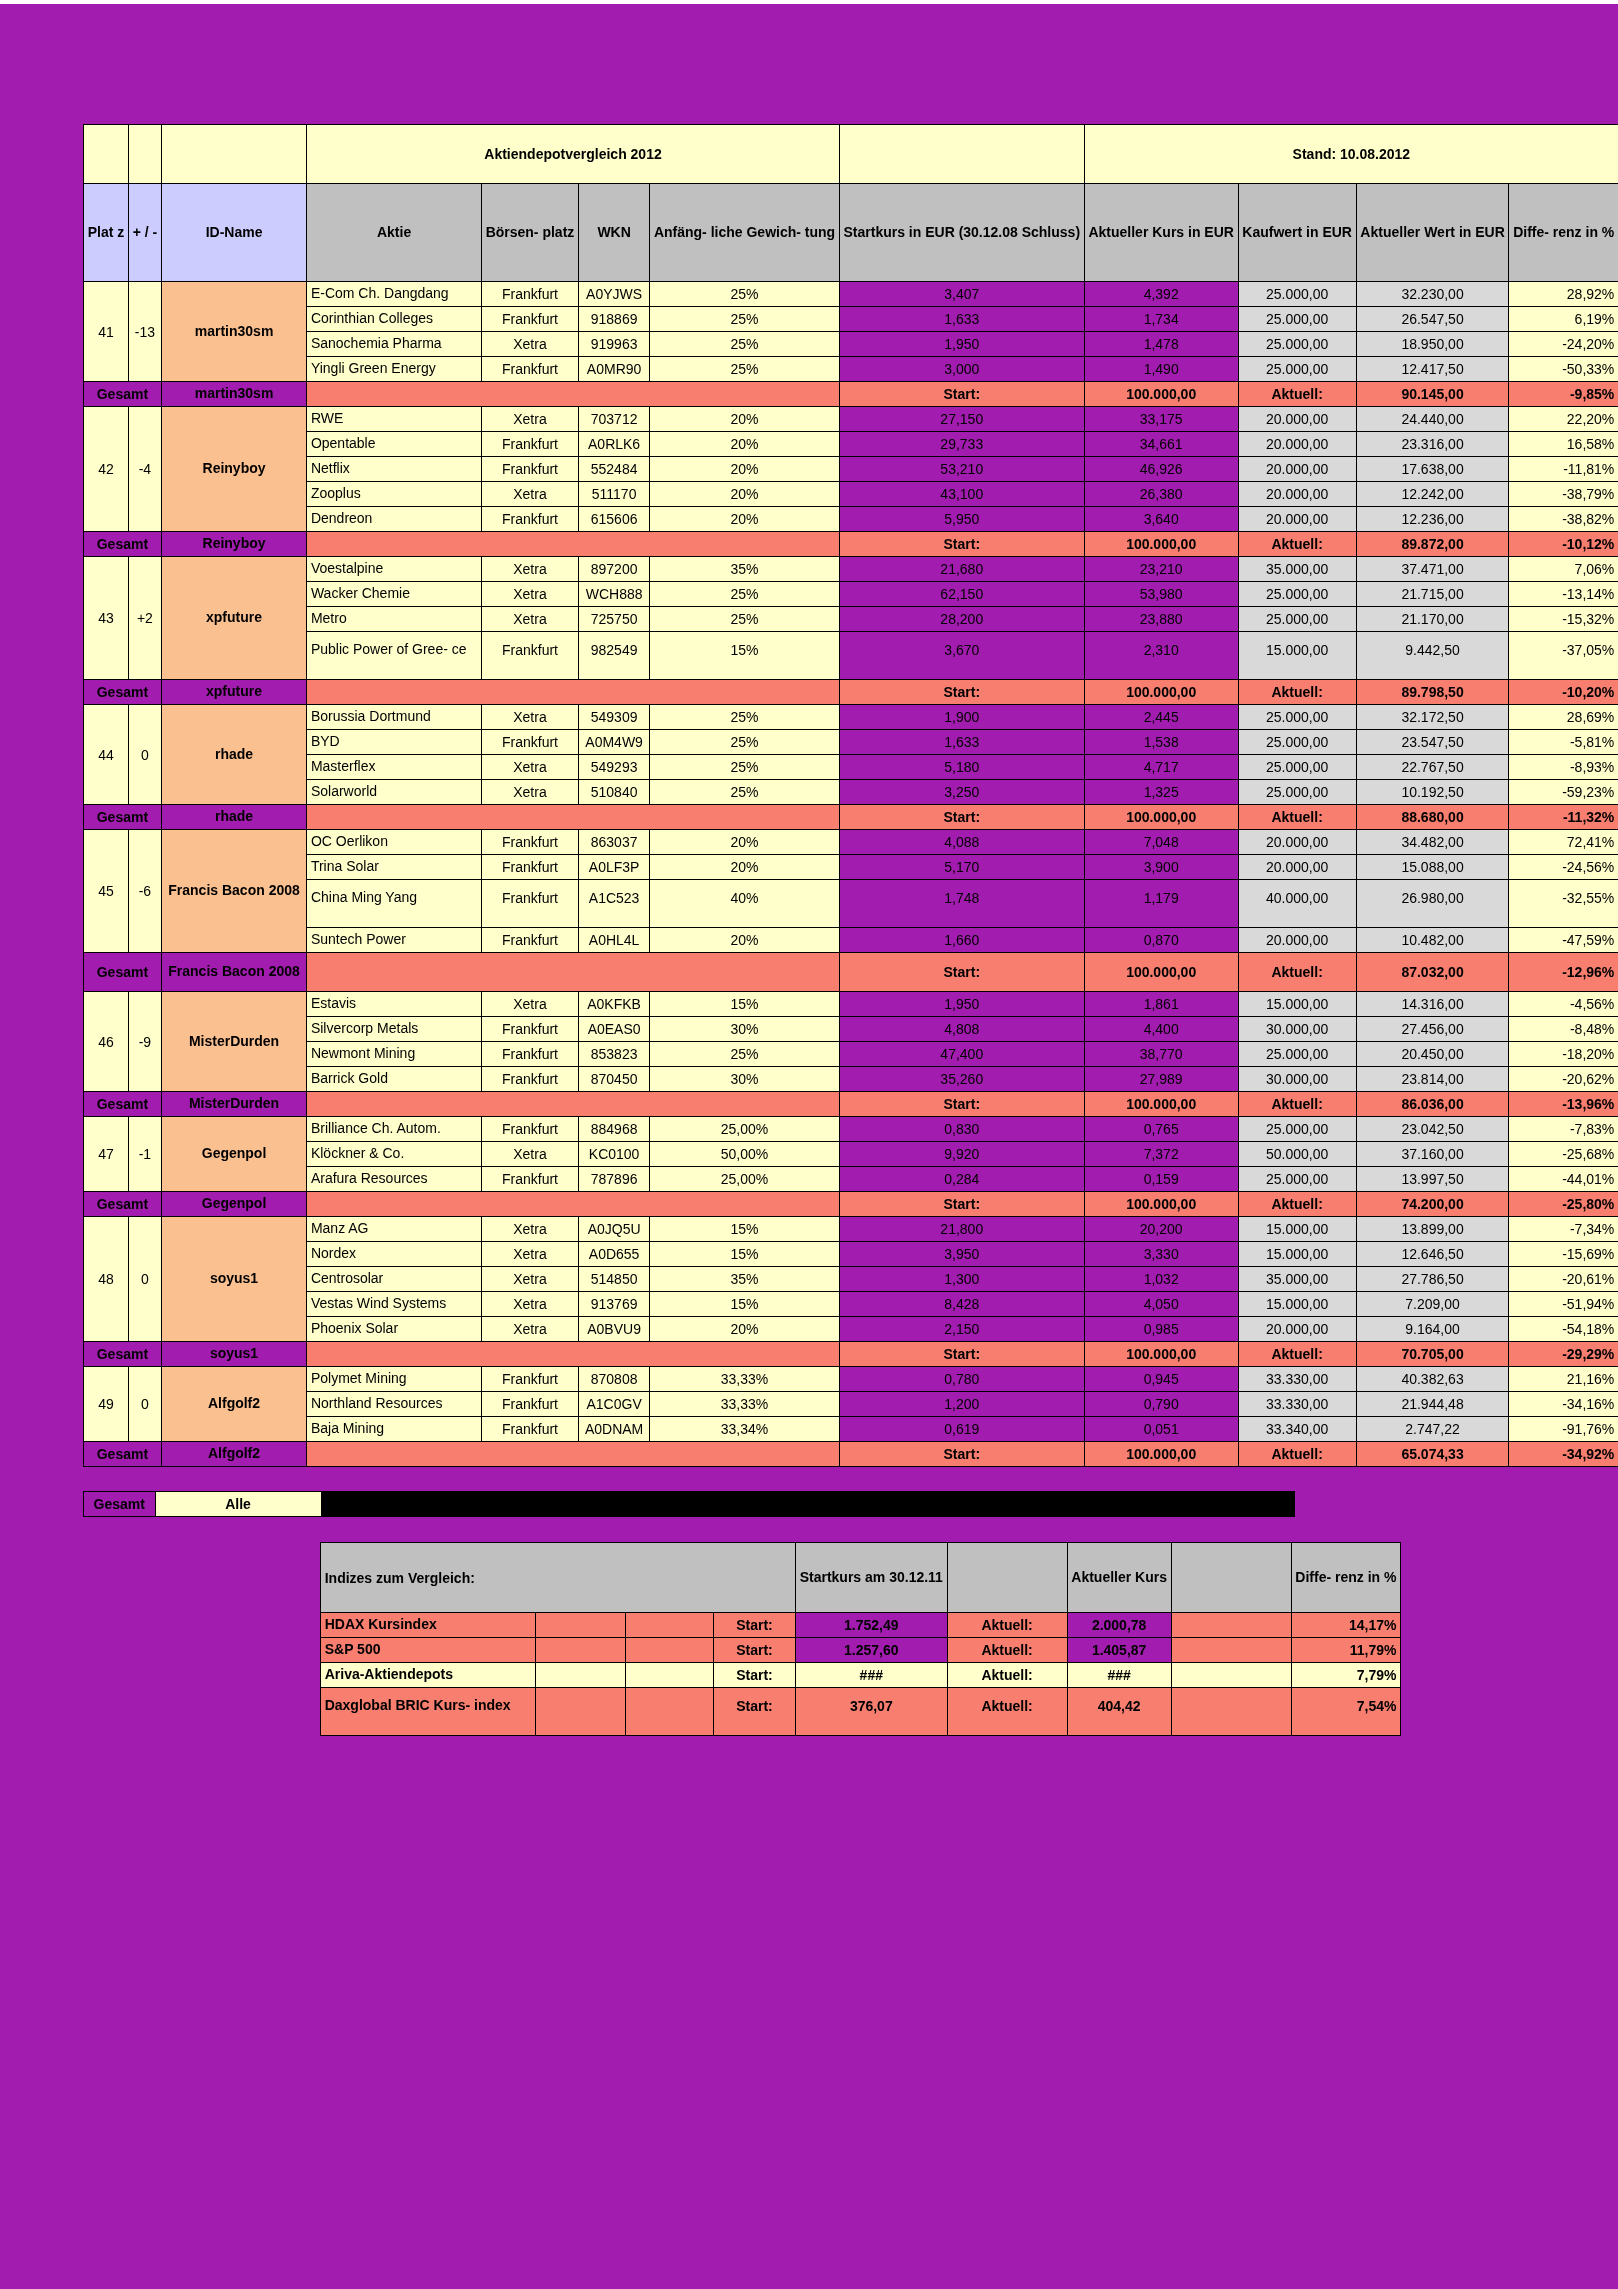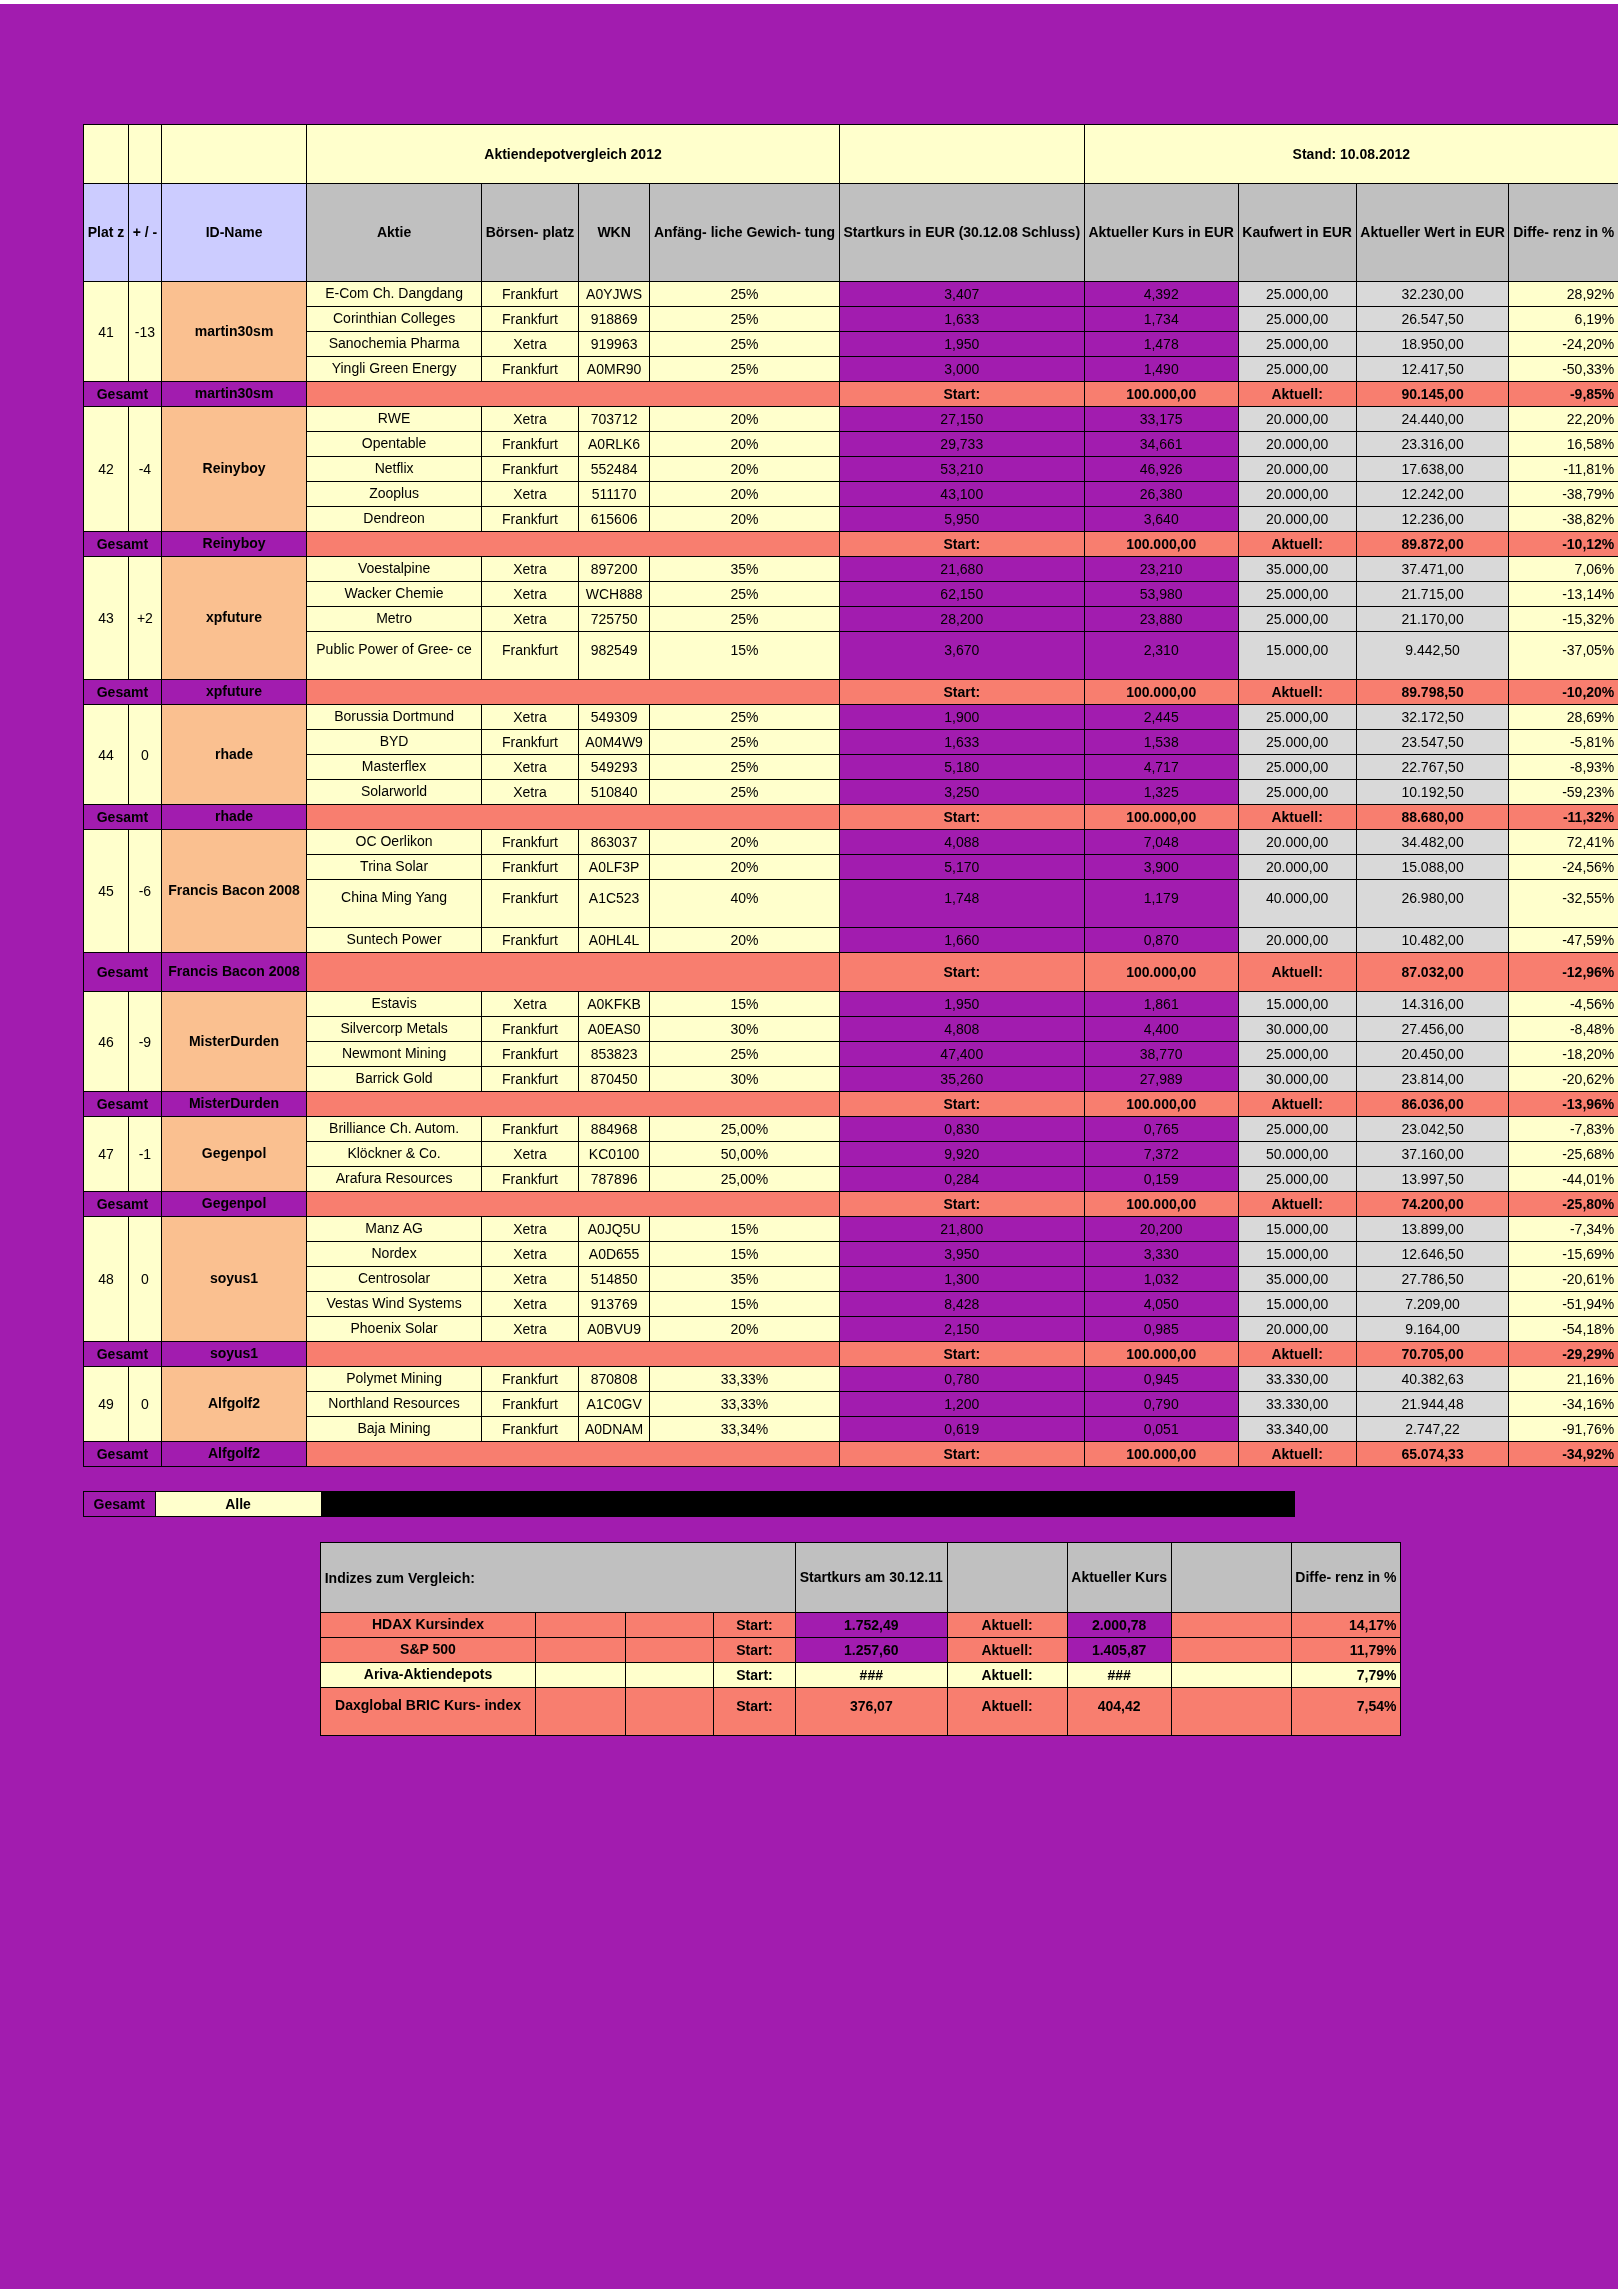--- a/index.html
+++ b/index.html
@@ -2,21 +2,21 @@
 <html style="font-size:14.8px"><head>
 <meta charset="utf-8">
 <style>
   html,body{margin:0;padding:0;background:#fff;}
   body{width:1619px;height:2290px;position:relative;font-family:"Liberation Sans",sans-serif;}
   .canvas{position:absolute;left:0;top:4px;width:1619px;height:2290px;background:#a21caf;overflow:hidden;}
   .content{position:absolute;left:83px;top:120px;}
   table.t{border-collapse:collapse;table-layout:fixed;border:1.8px solid #000;}
   .t td{border:0.9px solid #000;padding:0 3.7px;font-size:14px;color:#000;overflow:hidden;white-space:nowrap;vertical-align:middle;}
   .wrap{white-space:pre-line;line-height:1.12;}
-  .c{text-align:center}.r{text-align:right}.l{text-align:center}.b{font-weight:700}
+  .c{text-align:center}.r{text-align:right}.l{text-align:left}.b{font-weight:700}
   .yellow{background:#FFFFCC}.lav{background:#CCCCFF}.gray{background:#C0C0C0}
   .lgray{background:#D9D9D9}.peach{background:#FAC090}.red{background:#F87E6F}
   .wt{color:#fff}
   .blk{background:#000;color:#fff;border-color:#000;}
   .thickc{border:1.8px solid #000;}
   .title{font-size:26px;letter-spacing:0;}
   .hb{font-weight:700;vertical-align:bottom;text-align:center;padding-bottom:2.8px;line-height:1.12;white-space:pre-line;}
   .vm{vertical-align:middle;}
   tr.tall td{vertical-align:bottom;padding-bottom:21px;}
   .idsmall{font-size:11px;}

